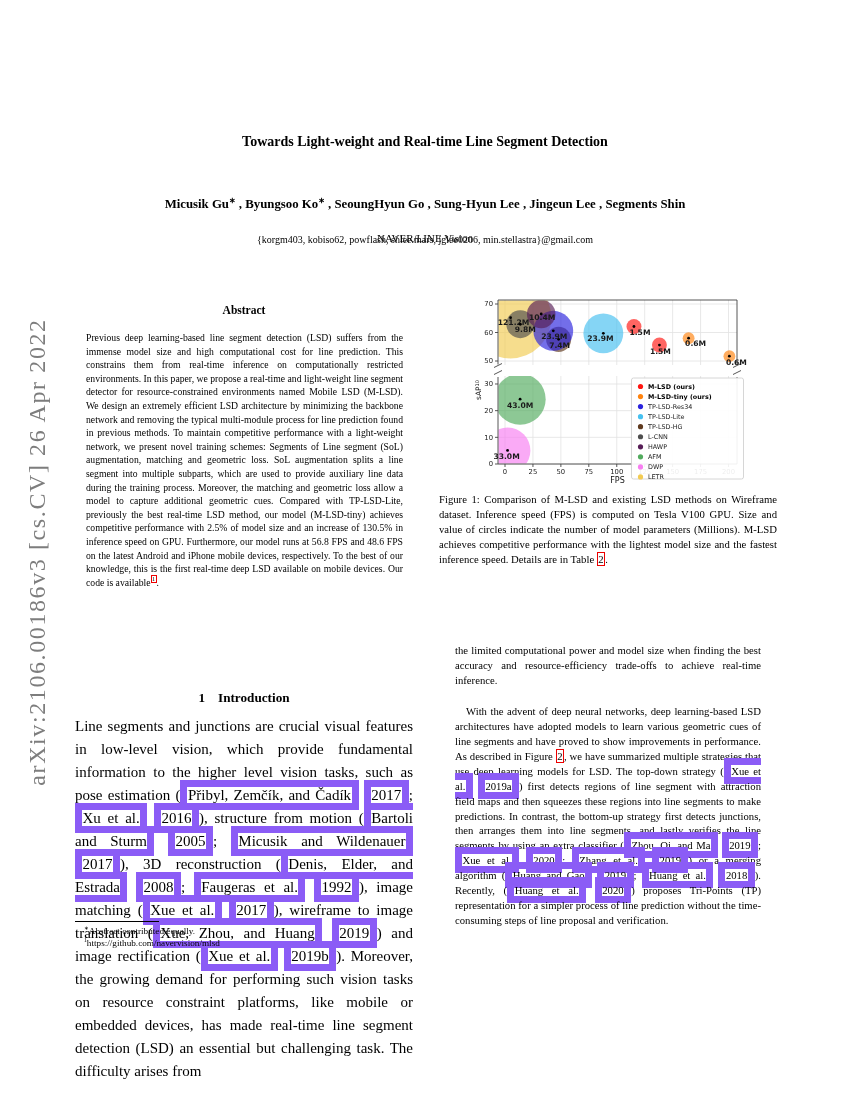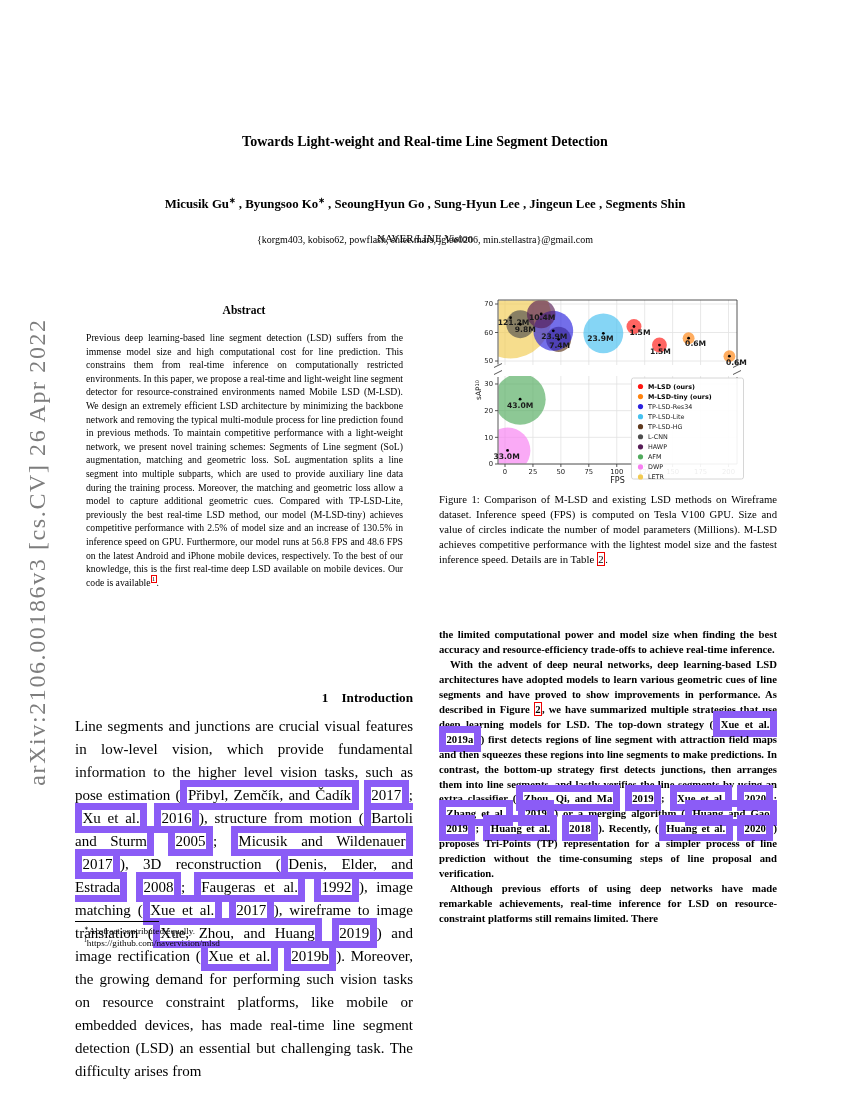--- a/index.html
+++ b/index.html
@@ -14,30 +14,30 @@
     font-family:"Liberation Serif",serif;
   }
   #paper-title{top:134px;left:0;right:0;text-align:center;font-weight:bold;font-size:14px;}
   #authors{top:197px;left:0;right:0;text-align:center;font-weight:bold;font-size:12.8px;}
   #affiliation{top:232px;left:0;right:0;text-align:center;font-size:11px;}
   #emails{top:234px;left:0;right:0;text-align:center;font-size:10px;}
   #col-left{left:75px;top:5px;width:338px;height:1016px;}
   #col-right{left:439px;top:0;width:340px;height:1100px;}
   #abstract-heading{top:299px;left:0;width:338px;text-align:center;font-weight:bold;font-size:11.5px;}
   #abstract-body{top:326px;left:11px;width:317px;font-size:9.7px;line-height:13.6px;text-align:justify;}
-  #intro-heading{top:685px;left:0;width:338px;text-align:right;font-weight:bold;font-size:13.2px;}
+  #intro-heading{top:685px;left:0;width:338px;text-align:center;font-weight:bold;font-size:13.2px;}
   #intro-heading .secnum{margin-right:13px;}
   #intro-body{top:710px;left:0;width:338px;font-size:15px;line-height:23px;text-align:justify;}
   #footnote-block{top:916px;left:0;width:338px;font-size:9.2px;line-height:12.4px;text-align:justify;}
   #footnote-rule{width:84px;border-top:1px solid #000;margin-bottom:3px;}
   .fn-indent{text-indent:9px;}
   #figure1{left:4px;top:295px;width:337px;height:205px;}
   #figure1-caption{top:492px;left:0;width:338px;font-size:10.7px;line-height:14.9px;text-align:justify;}
   #col2-body{top:627px;left:0;width:338px;font-size:10.7px;line-height:14.95px;text-align:justify;}
-  #col2-body p{margin:0;font-weight:bold;}
+  #col2-body p{margin:16px;}
   #col2-body p.ind{text-indent:11px;}
   sup{font-size:62%;line-height:0;}
   .cite{padding:0 0.5px;}
   .cite-g{border:7px solid #8b5cf6;}
   .cite-r{border:1px solid #ec0000;}
   svg text{font-family:"DejaVu Sans",sans-serif;}
 </style>
 </head>
 <body>
 
@@ -221,15 +221,14 @@
           <circle cx="197.5" cy="171.9" r="2.6" fill="#f77ef1"></circle>
           <text x="205" y="174.20000000000002" font-size="6.4" fill="#222" font-weight="normal">DWP</text>
           <circle cx="197.5" cy="181.95" r="2.6" fill="#f2cb52"></circle>
           <text x="205" y="184.25" font-size="6.4" fill="#222" font-weight="normal">LETR</text>
         </g>
       </svg></div>
   <div class="abs" id="figure1-caption"><span>Figure 1: Comparison of M-LSD and existing LSD methods on Wireframe dataset. Inference speed (FPS) is computed on Tesla V100 GPU. Size and value of circles indicate the number of model parameters (Millions). M-LSD achieves competitive performance with the lightest model size and the fastest inference speed. Details are in Table </span><span class="cite cite-r">2</span><span>.</span></div>
   <div class="abs" id="col2-body">
     <p><span>the limited computational power and model size when finding the best accuracy and resource-efficiency trade-offs to achieve real-time inference.</span></p>
     <p class="ind"><span>With the advent of deep neural networks, deep learning-based LSD architectures have adopted models to learn various geometric cues of line segments and have proved to show improvements in performance. As described in Figure </span><span class="cite cite-r">2</span><span>, we have summarized multiple strategies that use deep learning models for LSD. The top-down strategy (</span><span class="cite cite-g">Xue et al.</span><span> </span><span class="cite cite-g">2019a</span><span>) first detects regions of line segment with attraction field maps and then squeezes these regions into line segments to make predictions. In contrast, the bottom-up strategy first detects junctions, then arranges them into line segments, and lastly verifies the line segments by using an extra classifier (</span><span class="cite cite-g">Zhou, Qi, and Ma</span><span> </span><span class="cite cite-g">2019</span><span>; </span><span class="cite cite-g">Xue et al.</span><span> </span><span class="cite cite-g">2020</span><span>; </span><span class="cite cite-g">Zhang et al.</span><span> </span><span class="cite cite-g">2019</span><span>) or a merging algorithm (</span><span class="cite cite-g">Huang and Gao</span><span> </span><span class="cite cite-g">2019</span><span>; </span><span class="cite cite-g">Huang et al.</span><span> </span><span class="cite cite-g">2018</span><span>). Recently, (</span><span class="cite cite-g">Huang et al.</span><span> </span><span class="cite cite-g">2020</span><span>) proposes Tri-Points (TP) representation for a simpler process of line prediction without the time-consuming steps of line proposal and verification.</span></p>
-    <p class="ind"><span>Although previous efforts of using deep networks have made remarkable achievements, real-time inference for LSD on resource-constraint platforms still remains limited. There</span></p>
   </div>
 </div>
 
 </body></html>

